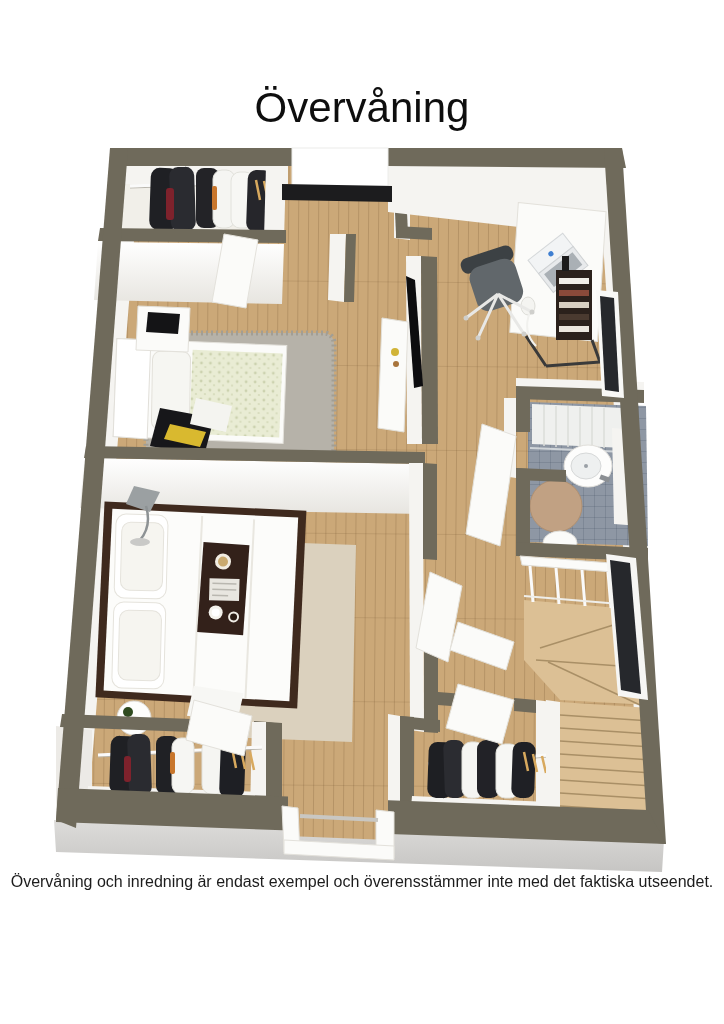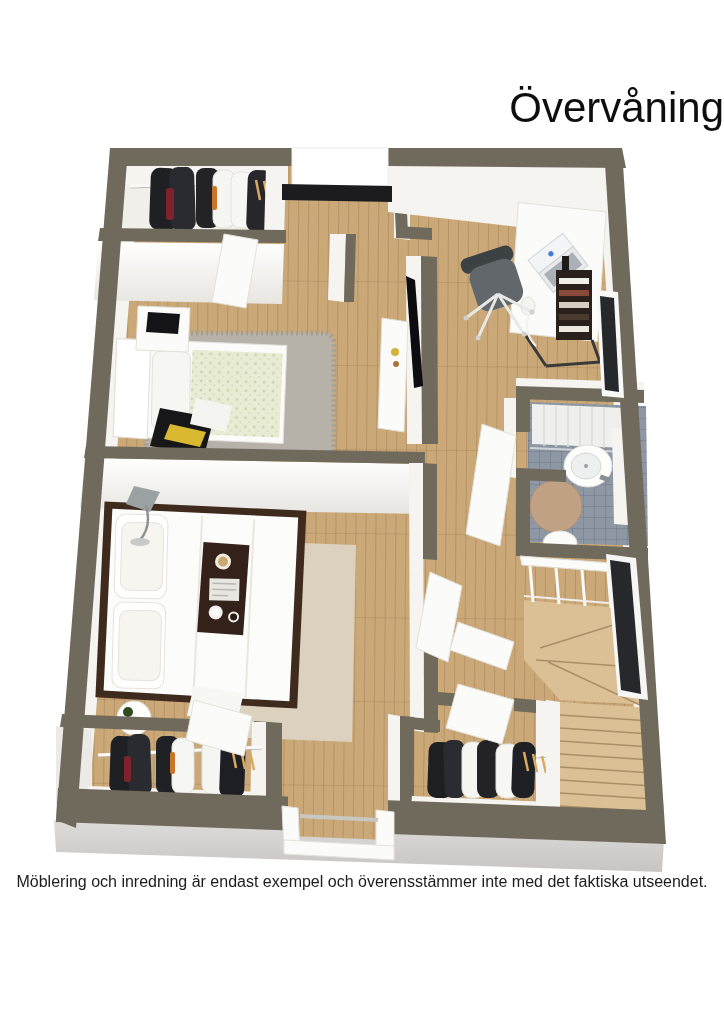--- a/index.html
+++ b/index.html
@@ -1,18 +1,18 @@
 <!DOCTYPE html>
 <html style="--wall: #6f6a5b; --wood: #cba878; --wood_line: #8a6a3f; --stair_wood: #dcc095; --tile: #8e97a4; --slab: #d6d5d3; --rug_gray: #b6b2a9; --rug_beige: #dbd1be; --duvet: #e9ecd4; --bed_frame: #3f2a1e; --tray: #33211a; --accent_red: #7e222c; --hanger_tan: #d8a95e; --glass_dark: #26282c; --text: #111111;"><head>
 <meta charset="utf-8">
 <style>
   html,body{margin:0;padding:0;background:#ffffff;}
   .page{position:relative;width:724px;height:1024px;background:#fff;overflow:hidden;
         font-family:"Liberation Sans","DejaVu Sans",sans-serif;}
-  .title{position:absolute;top:84px;left:0;width:100%;text-align:right;
+  .title{position:absolute;top:84px;left:0;width:100%;text-align:center;
          font-size:42px;font-weight:400;color:#0e0e0e;letter-spacing:0px;}
   .disclaimer{position:absolute;top:873px;left:0;width:100%;text-align:center;
          font-size:16px;color:#1c1c1c;}
   svg{position:absolute;left:0;top:0;}
   .w{fill:var(--wall,#6f6a5b);}          
   .f{fill:#f5f4f1;}
   .wh{fill:#fbfbf9;stroke:#e3e1db;stroke-width:1;}
   .rail{stroke:#fafafa;stroke-width:3;}
   .railsh{stroke:#b9b6ae;stroke-width:1;}
   .hanger{stroke:var(--hanger_tan,#d8a95e);stroke-width:2.5;fill:none;}
@@ -305,14 +305,14 @@
 
     <g>
       <polygon points="288,790 388,794 388,840 288,836" fill="url(#woodP)"></polygon>
       <polygon class="wh" points="282,806 298,808 300,854 284,852"></polygon>
       <polygon class="wh" points="376,810 394,812 394,858 376,856"></polygon>
       <polygon class="wh" points="284,840 394,846 394,860 284,854"></polygon>
       <line x1="300" y1="816" x2="378" y2="820" stroke="#c9c7c2" stroke-width="4"></line>
     </g>
   </svg>
 
-  <div class="disclaimer">Möblering och inredning är endast exempel och överensstämmer inte med det faktiska utseendet.</div>
+  <div class="disclaimer">Övervåning och inredning är endast exempel och överensstämmer inte med det faktiska utseendet.</div>
 </div>
 
 </body></html>

